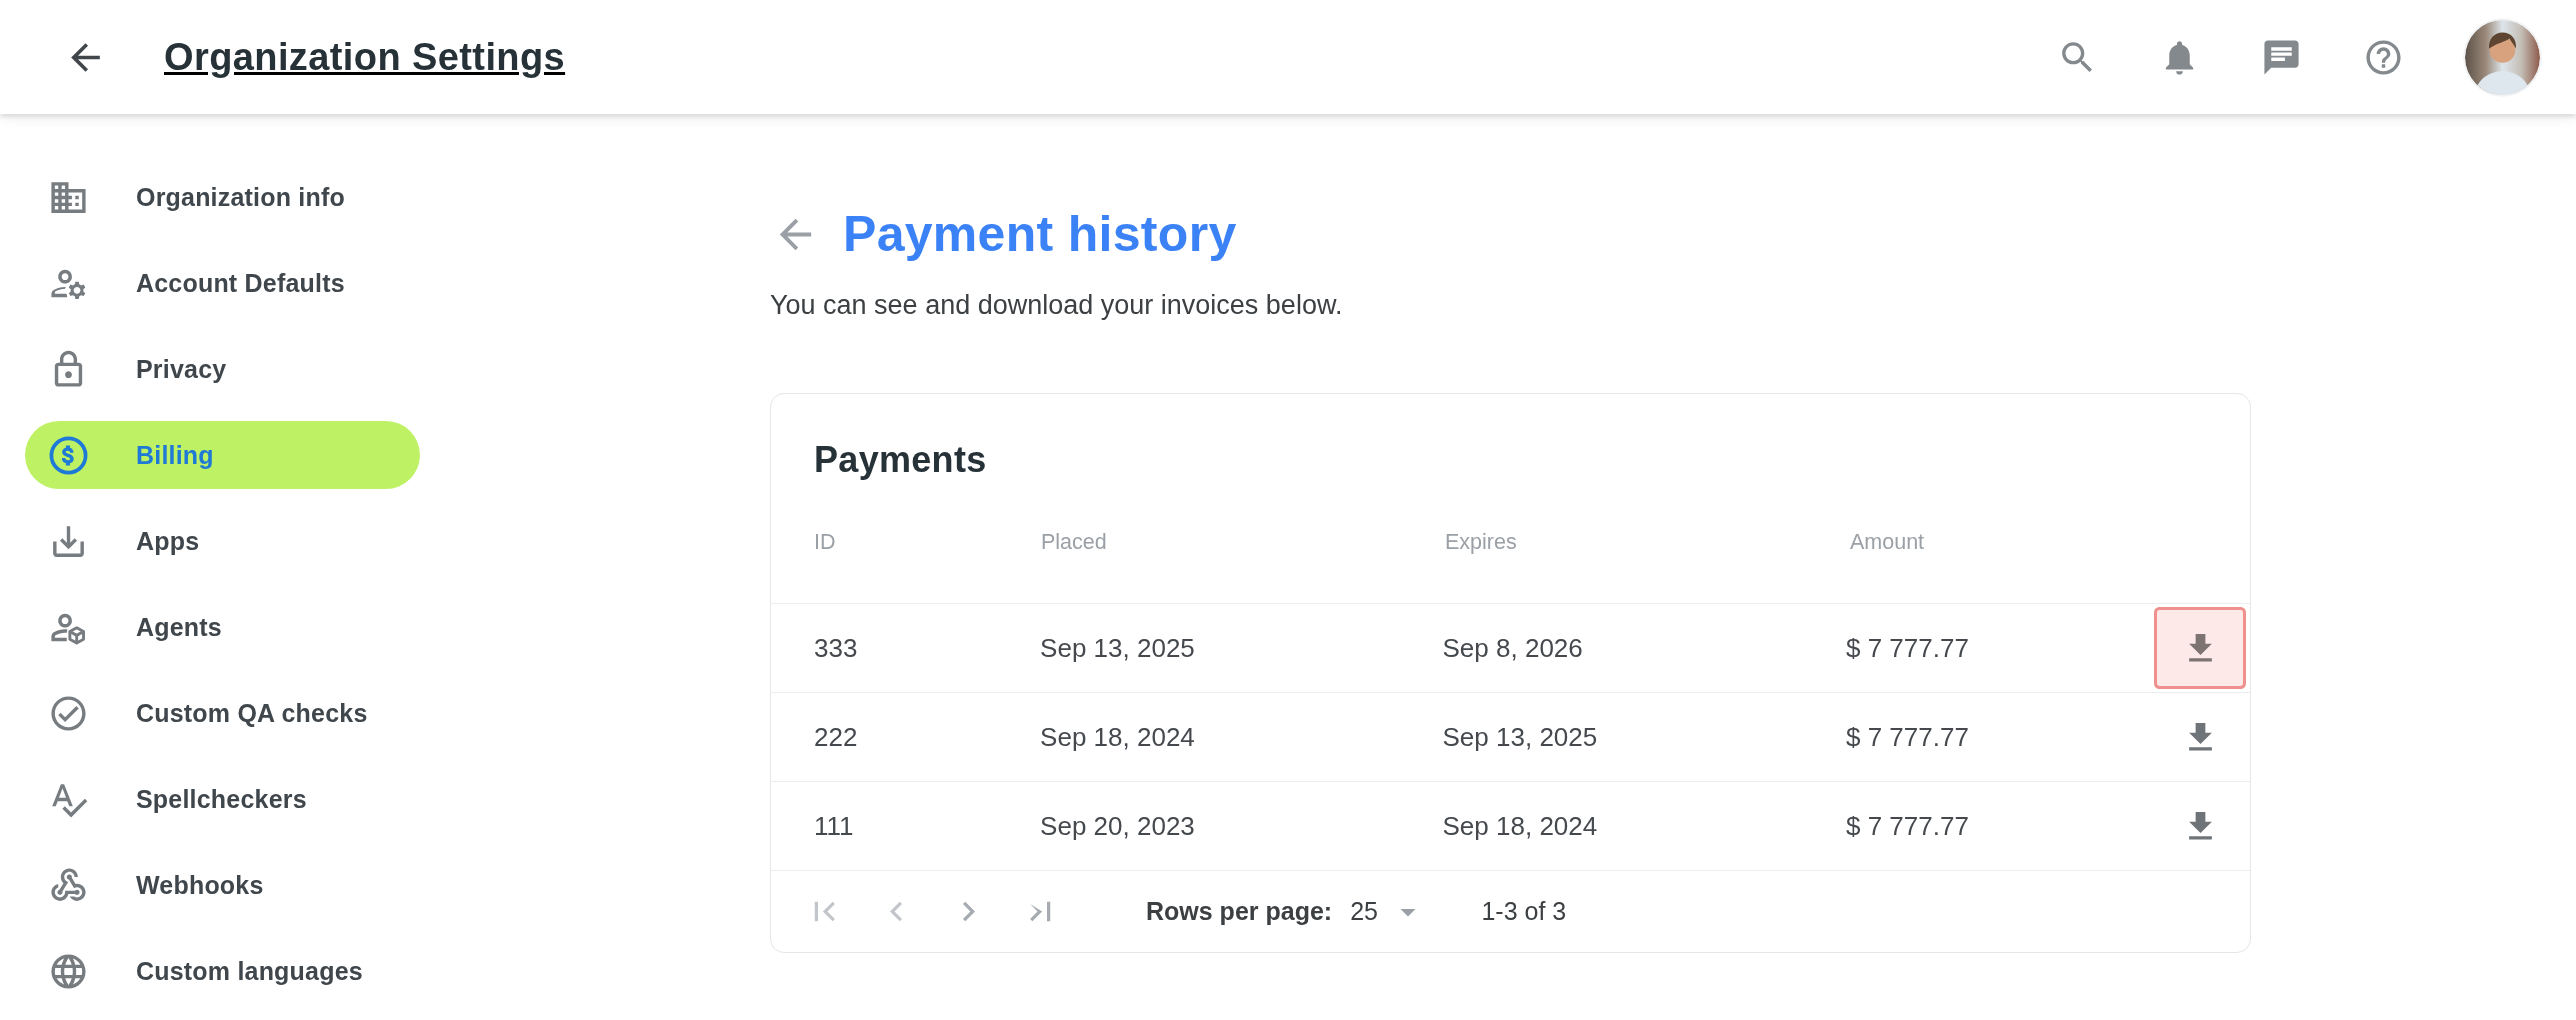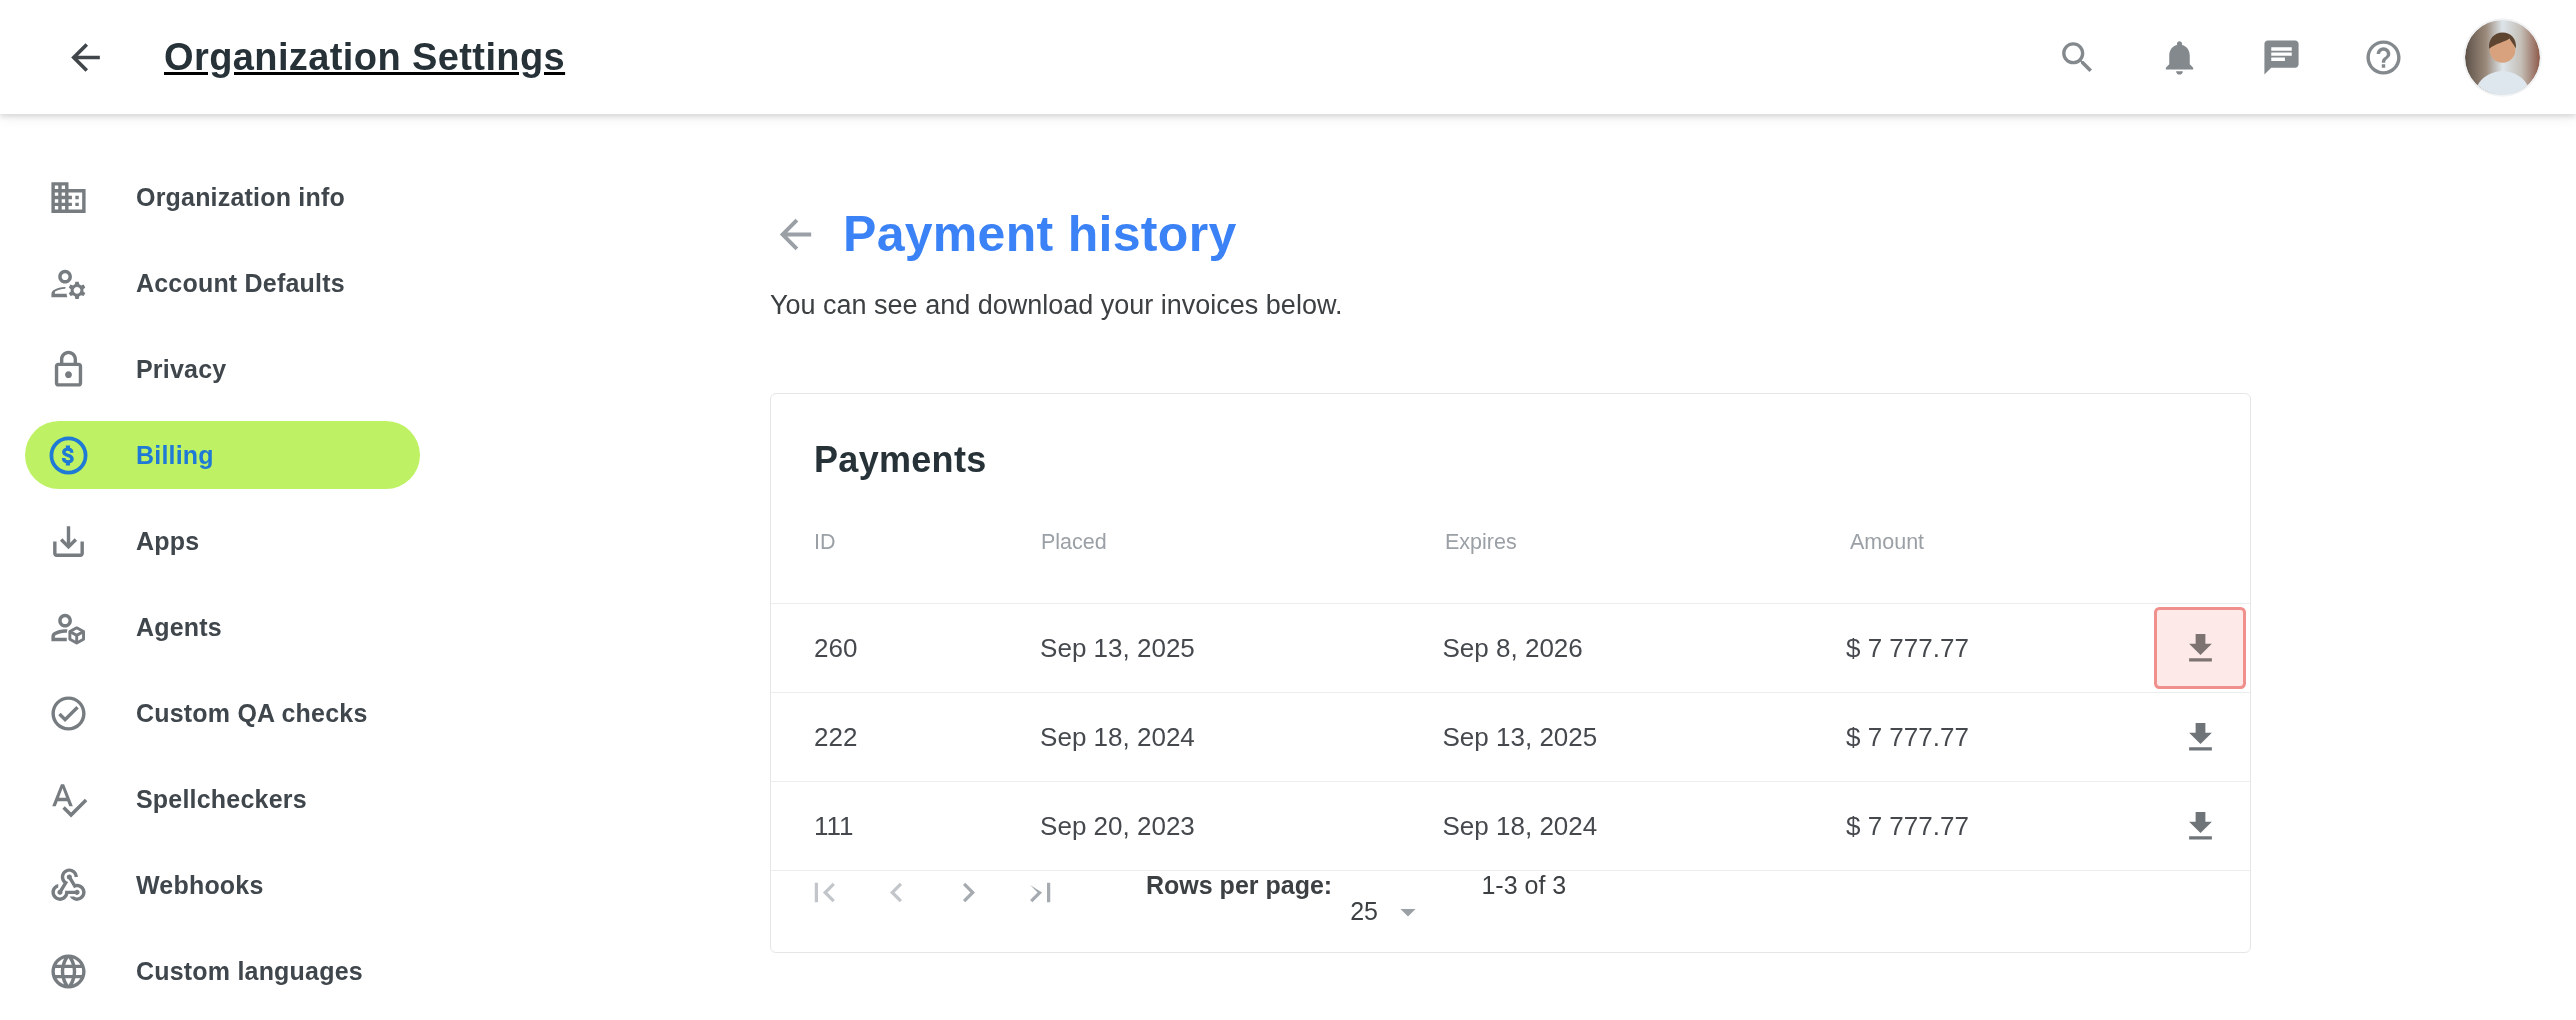--- a/index.html
+++ b/index.html
@@ -44,40 +44,40 @@
   
   .main { margin-left:341px; width:1485px; }
   .main-head { margin-top:81px; display:flex; align-items:center; }
   .main-back { width:50px; height:50px; }
   .main-title { margin-left:23px; font-size:50px; font-weight:700;
                 color:#3b82f6; letter-spacing:0.3px; }
   .main-subtitle { margin-top:27px; font-size:27px; color:#3c4043; }
 
   
   .card { margin-top:72px; width:1481px; border:1.8px solid #e4e6e8;
-          border-radius:6px; background:#fff; }
+          border-radius:14px; background:#fff; }
   .card-title { padding:45px 43px 0 43px; font-size:36px; font-weight:700;
                 color:#263238; letter-spacing:0.3px; }
   .thead { display:flex; align-items:center; height:123px; padding-left:43px;
            border-bottom:1.8px solid #ebedee; color:#9aa0a6; font-size:21.5px; }
   .col-id      { width:227px; }
   .col-placed  { width:404px; }
   .col-expires { width:405px; }
   .col-amount  { width:309px; }
   .trow { display:flex; align-items:center; height:89px; padding-left:43px;
           border-bottom:1.8px solid #ebedee; color:#45494e; font-size:26px; }
   .dl-btn { margin-left:auto; margin-right:3.6px; width:93px; height:82px;
             border:none; background:transparent; border-radius:5.4px;
             display:flex; align-items:center; justify-content:center; cursor:pointer; }
   .dl-btn svg { fill:#6f7478; }
   .dl-btn.highlight { background:#fce9e8; border:3.6px solid #f0908c; }
   .dl-btn.highlight svg { fill:#7d7370; }
 
   
-  .pager { display:flex; height:81px; padding:0 36px 0 32px;
+  .pager { display:flex; align-items:center; height:81px; padding:0 36px 0 32px;
            color:#3c4043; font-size:25px; }
   .pg-btn { width:43px; height:43px; margin-right:29px; }
   .pg-btn svg { fill:#c2c6ca; }
   .pg-btn.darker svg { fill:#a5abb0; }
   .rpp-label { margin-left:55px; font-weight:600; color:#3c4043; }
   .rpp-select { display:flex; align-items:center; border:none; background:transparent;
                 cursor:pointer; margin-left:18px; font-size:25px; color:#3c4043;
                 font-family:"Liberation Sans", sans-serif; }
   .rpp-caret { margin-left:12.5px; display:flex; }
   .range { margin-left:55px; color:#3c4043; }
@@ -256,21 +256,21 @@
       <h2 class="card-title">Payments</h2>
 
       <div class="thead">
         <span class="col-id">ID</span>
         <span class="col-placed">Placed</span>
         <span class="col-expires">Expires</span>
         <span class="col-amount">Amount</span>
       </div>
 
       <div class="trow">
-        <span class="col-id">260</span>
+        <span class="col-id">333</span>
         <span class="col-placed">Sep 13, 2025</span>
         <span class="col-expires">Sep 8, 2026</span>
         <span class="col-amount">$ 7 777.77</span>
         <button class="dl-btn highlight">
           <svg width="39" height="39" viewBox="0 0 24 24">
               <path d="M5 20h14v-2H5v2zM19 9h-4V3H9v6H5l7 7 7-7z"></path>
             </svg>
         </button>
       </div>
 

